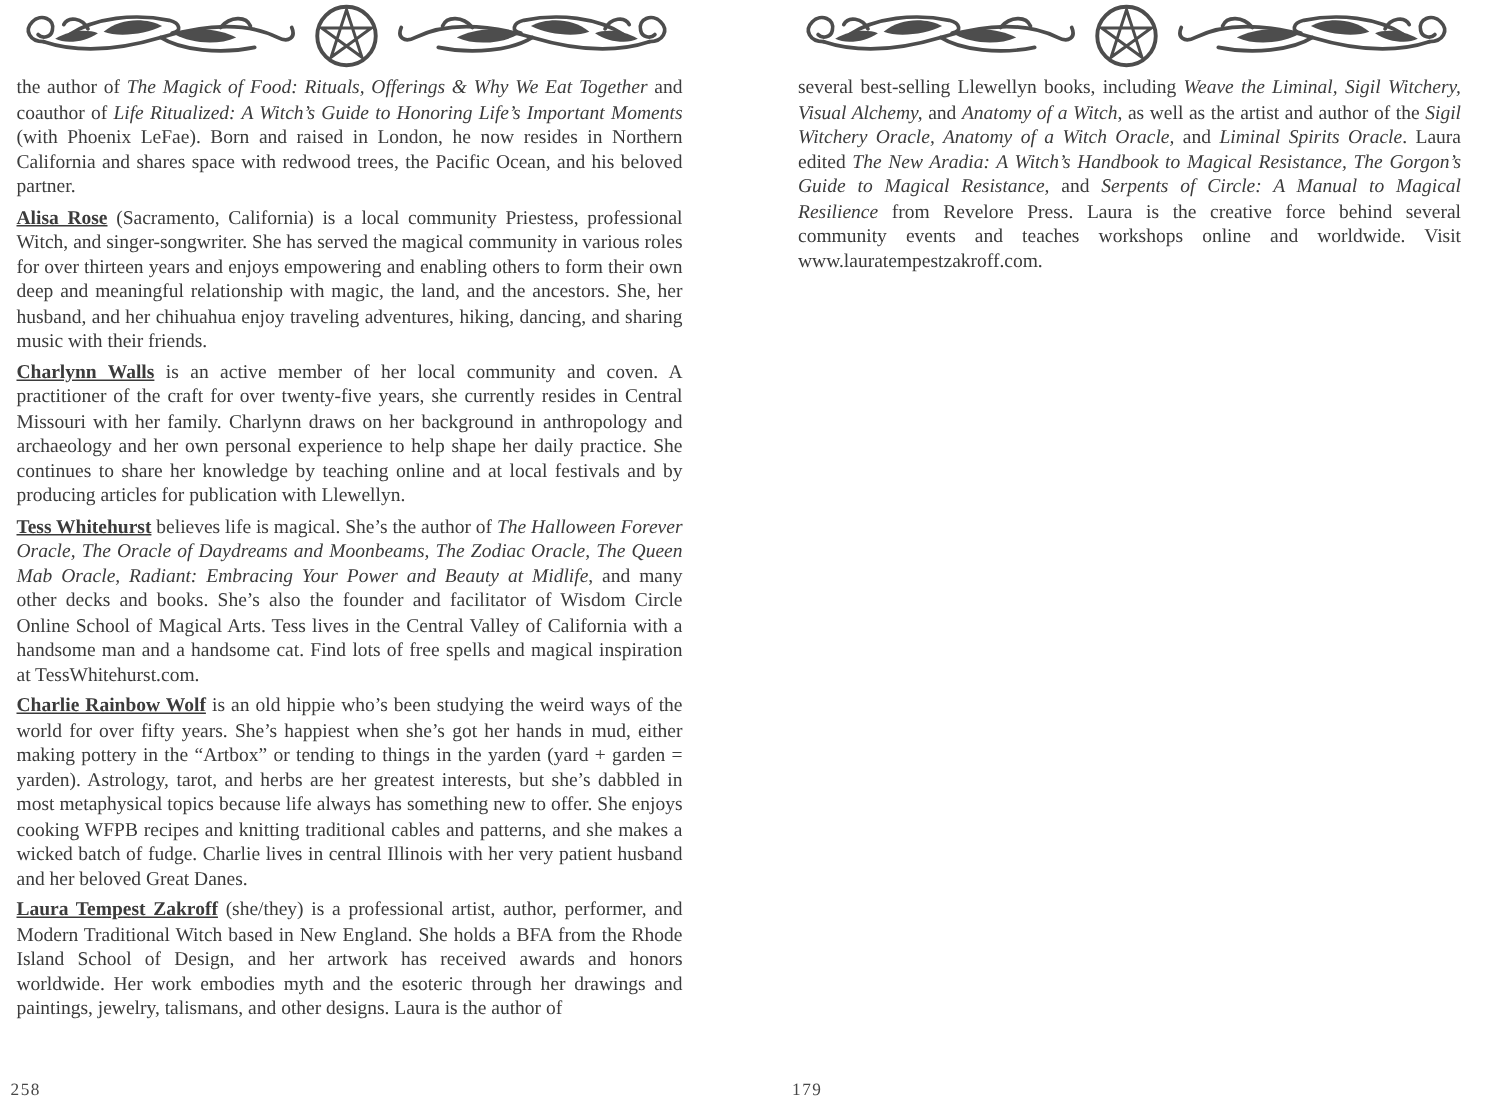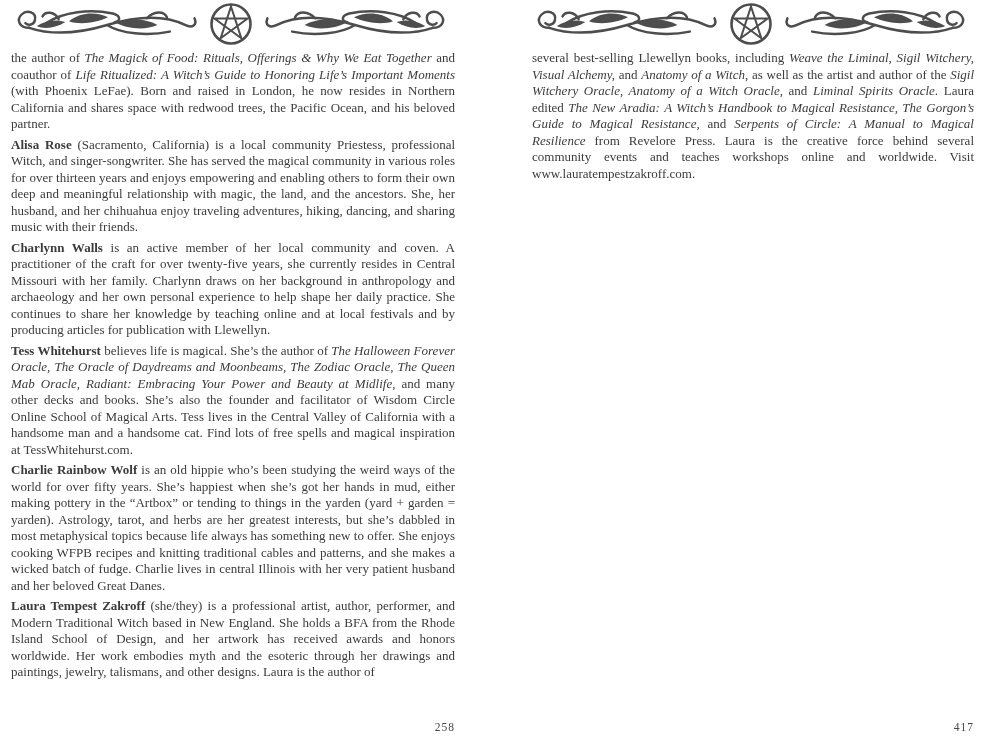--- a/index.html
+++ b/index.html
@@ -30,28 +30,28 @@
   }
   .ornament-row svg { display: block; }
   .flourish-mirror { transform: scaleX(-1); }
   .content { margin-top: 5px; }
   .para {
     font-size: 13px;
     line-height: 16.5px;
     text-align: justify;
     margin: 0 0 4px 4px;
   }
-  .para .b { font-weight: bold; }
+  .para .b { font-weight: bold; text-decoration: underline; }
   .para .i { font-style: italic; }
   .pagenum {
     position: absolute;
     top: 721px;
     left: 0;
     width: 100%;
-    text-align: right;
+    text-align: left;
     font-size: 11.5px;
     letter-spacing: 1px;
     color: #474747;
   }
 </style>
 </head>
 <body>
 
 <svg width="0" height="0" style="position:absolute">
   <defs>
@@ -108,14 +108,14 @@
     <svg width="46" height="46" viewBox="0 0 46 46">
         <use href="#pentagram"></use>
       </svg>
     <svg width="190" height="36" viewBox="0 0 200 36" class="flourish-mirror">
         <use href="#flourish"></use>
       </svg>
   </div>
   <div class="content">
       <div class="para"><span>several best-selling Llewellyn books, including </span><span class="i">Weave the Liminal, Sigil Witchery, Visual Alchemy,</span><span> and </span><span class="i">Anatomy of a Witch</span><span>, as well as the artist and author of the </span><span class="i">Sigil Witchery Oracle, Anatomy of a Witch Oracle,</span><span> and </span><span class="i">Liminal Spirits Oracle</span><span>. Laura edited </span><span class="i">The New Aradia: A Witch’s Handbook to Magical Resistance, The Gorgon’s Guide to Magical Resistance,</span><span> and </span><span class="i">Serpents of Circle: A Manual to Magical Resilience</span><span> from Revelore Press. Laura is the creative force behind several community events and teaches workshops online and worldwide. Visit www.lauratempestzakroff.com.</span></div>
     </div>
-  <div class="pagenum">417</div>
+  <div class="pagenum">179</div>
 </div>
 
 </body></html>

